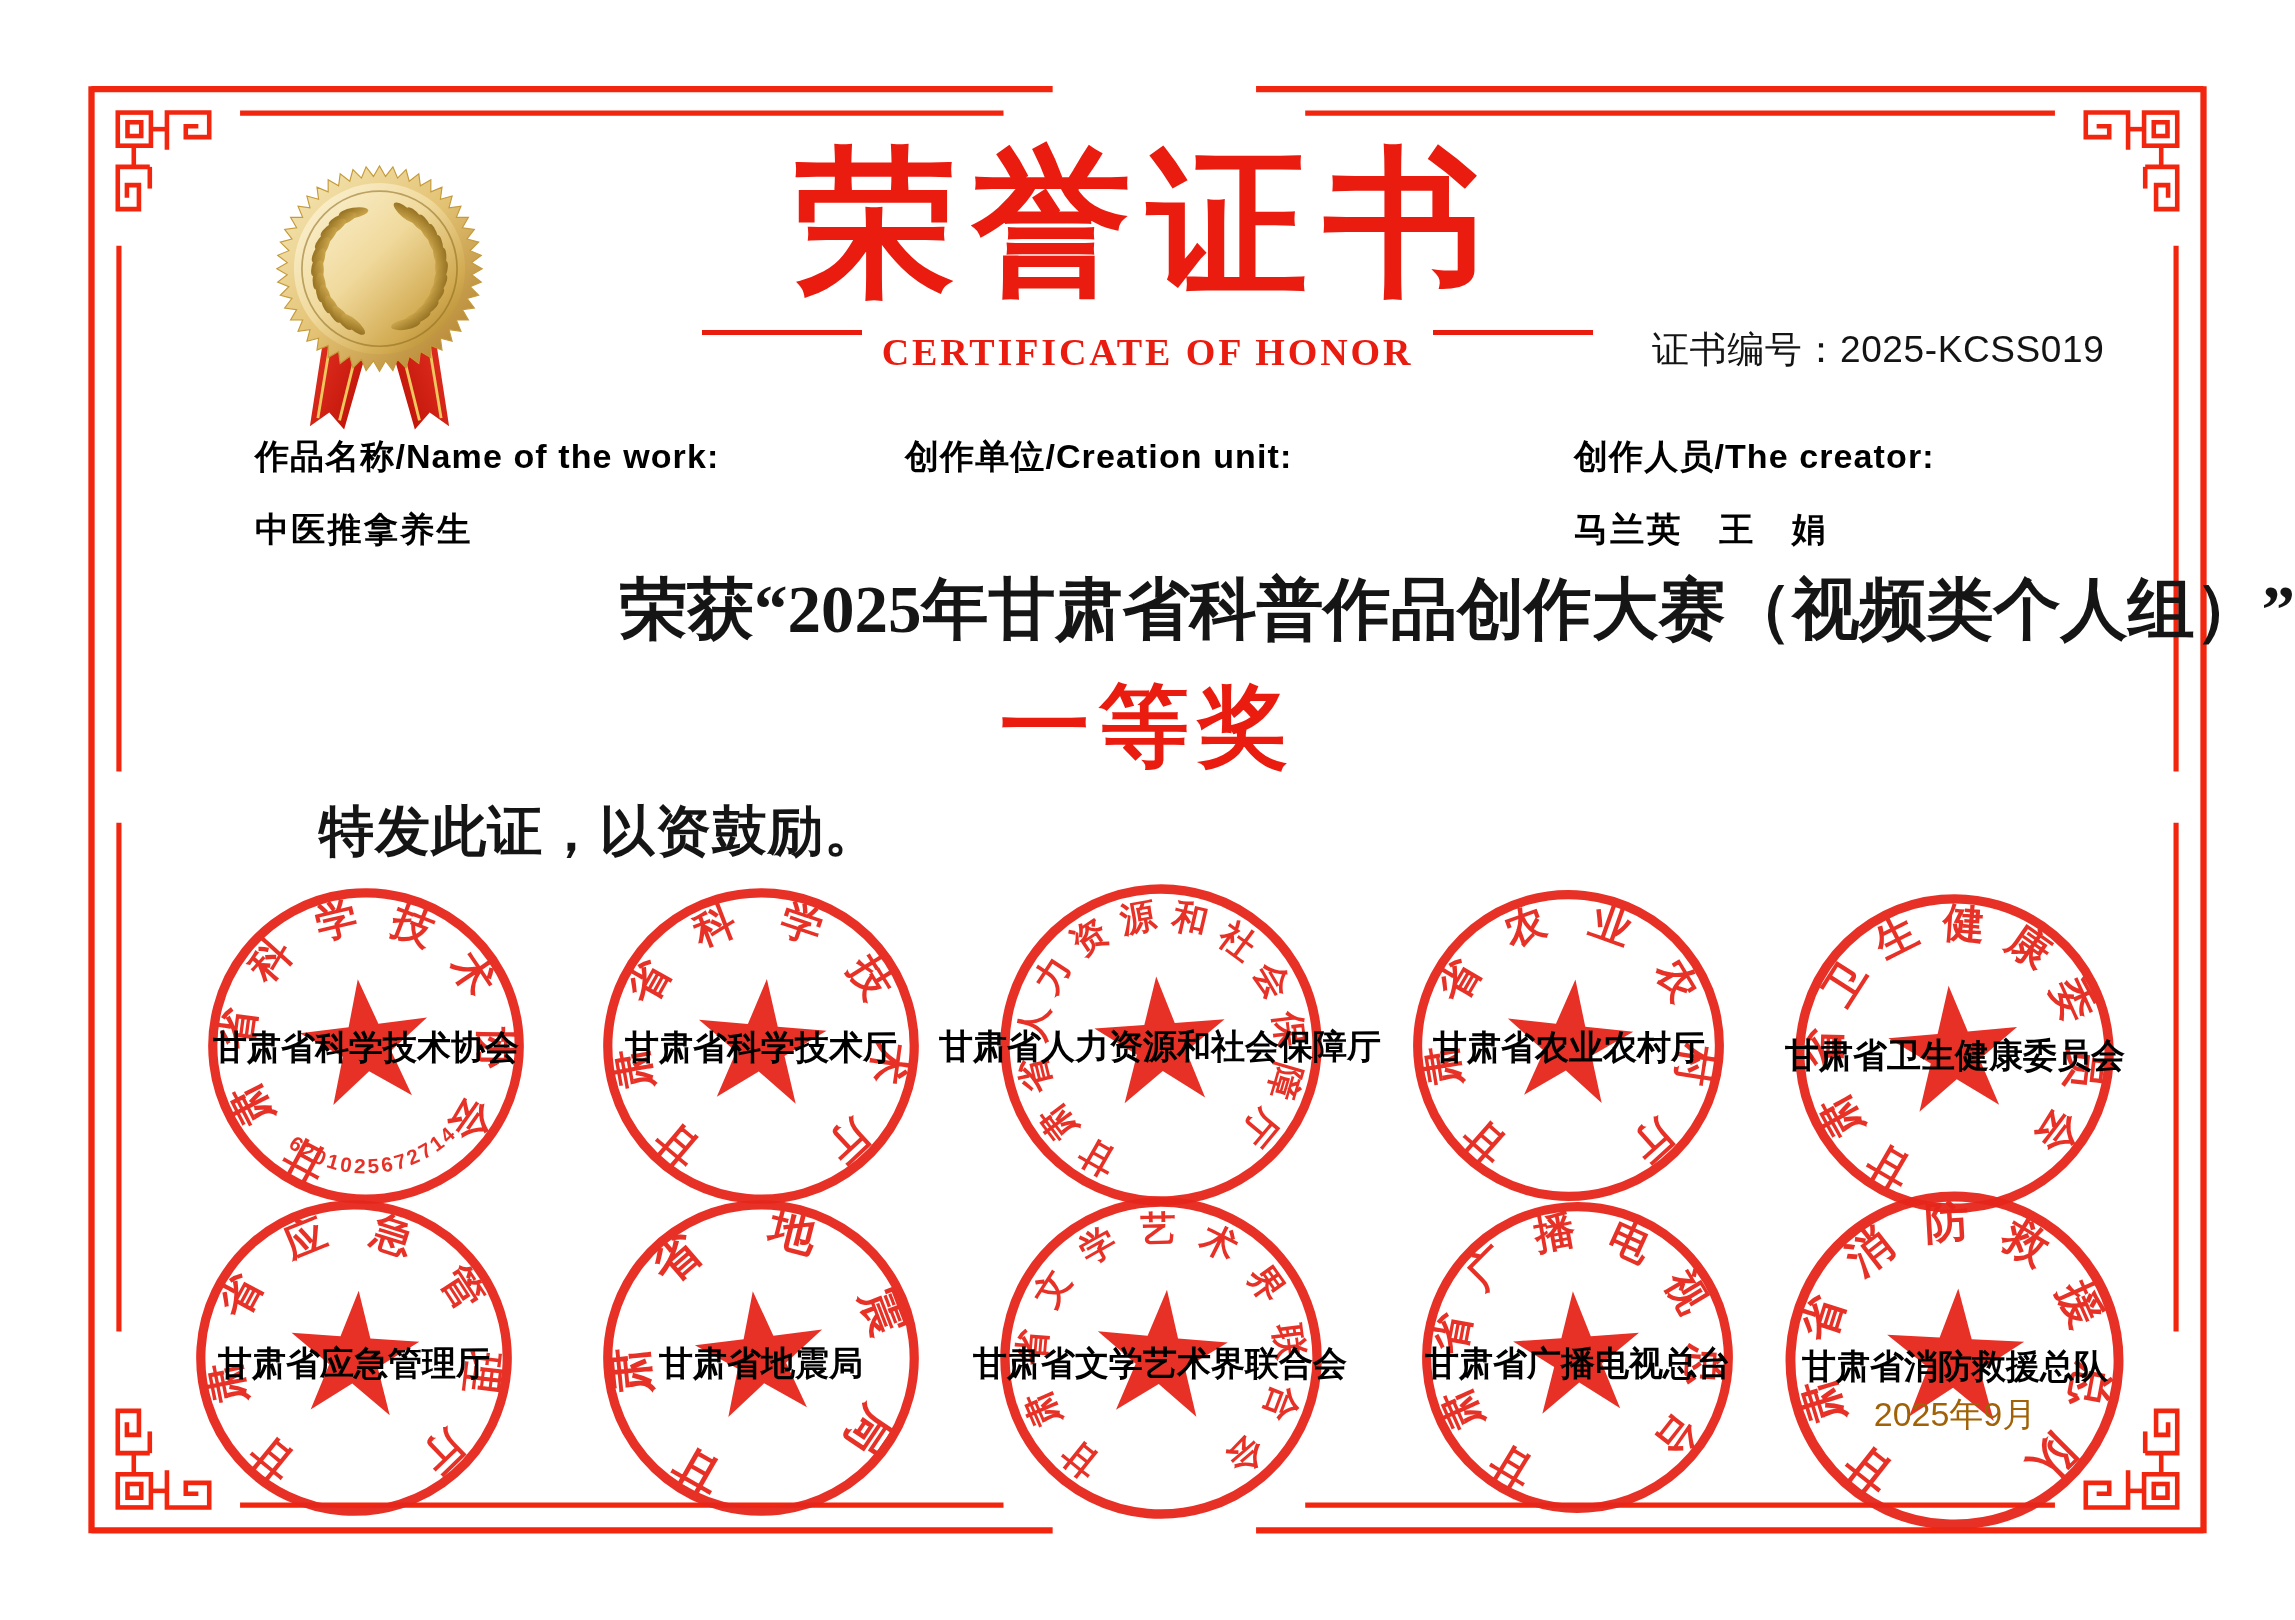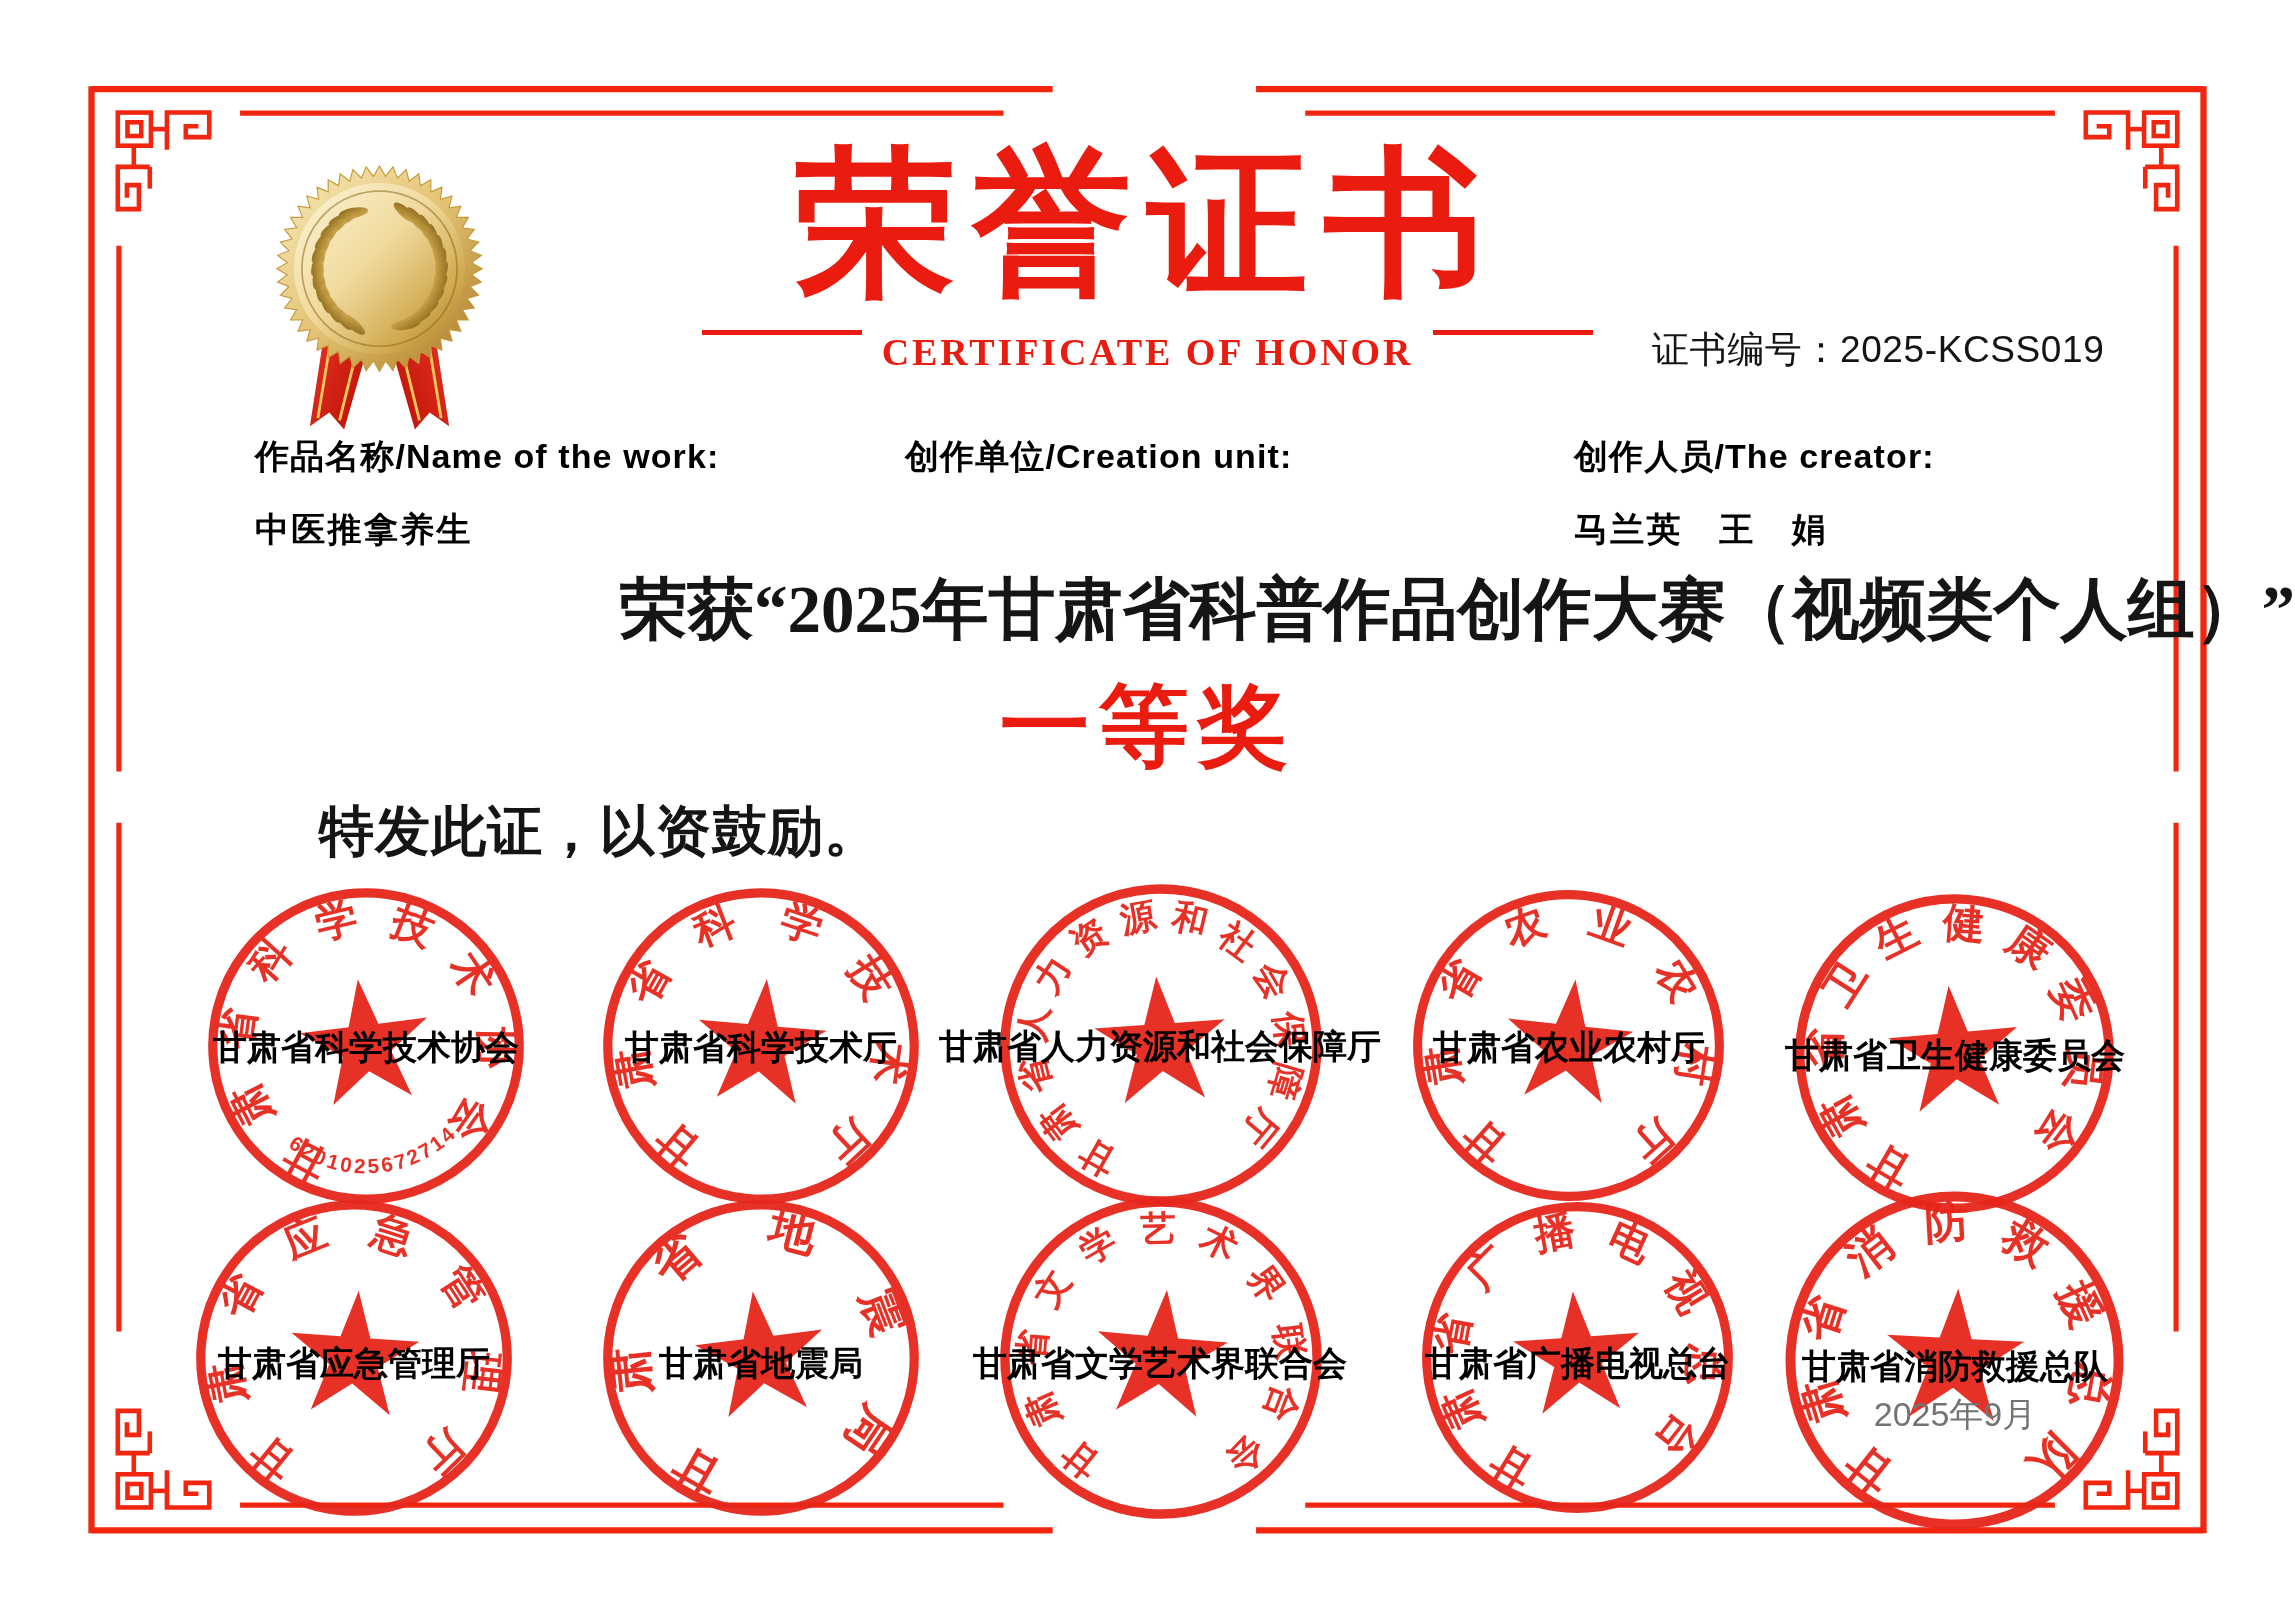--- a/index.html
+++ b/index.html
@@ -31,21 +31,21 @@
          font-size:67px;line-height:1;white-space:nowrap;z-index:2;}
   .prize{left:0;right:0;top:681px;text-align:center;color:var(--red);
          font-weight:800;font-size:90px;line-height:1;letter-spacing:9.1px;padding-left:2px;z-index:2;}
   .closing{left:319px;top:804px;color:#151515;font-family:Liberation Serif, serif;
            font-weight:700;font-size:55px;line-height:1;letter-spacing:1.1px;z-index:2;}
   .stamps{left:0;top:0;width:100%;height:100%;z-index:3;}
   .stamp{position:absolute;color:var(--stamp-red);opacity:.95;}
   .stamp-label{position:absolute;transform:translate(-50%,-50%);white-space:nowrap;
                font-weight:700;font-size:34px;color:#000;z-index:5;}
   .stamp-date{position:absolute;transform:translate(-50%,-50%);white-space:nowrap;
-              font-weight:400;font-size:34px;color:#737373;z-index:5;}
+              font-weight:400;font-size:34px;color:#a16207;z-index:5;}
 </style>
 </head>
 <body>
 
 <div class="page">
 
   <svg class="abs frame-svg" viewBox="0 0 4016 2835" xmlns="http://www.w3.org/2000/svg">
     <g style="stroke:var(--frame-red)" fill="none">
 
       <path stroke-width="11" d="

